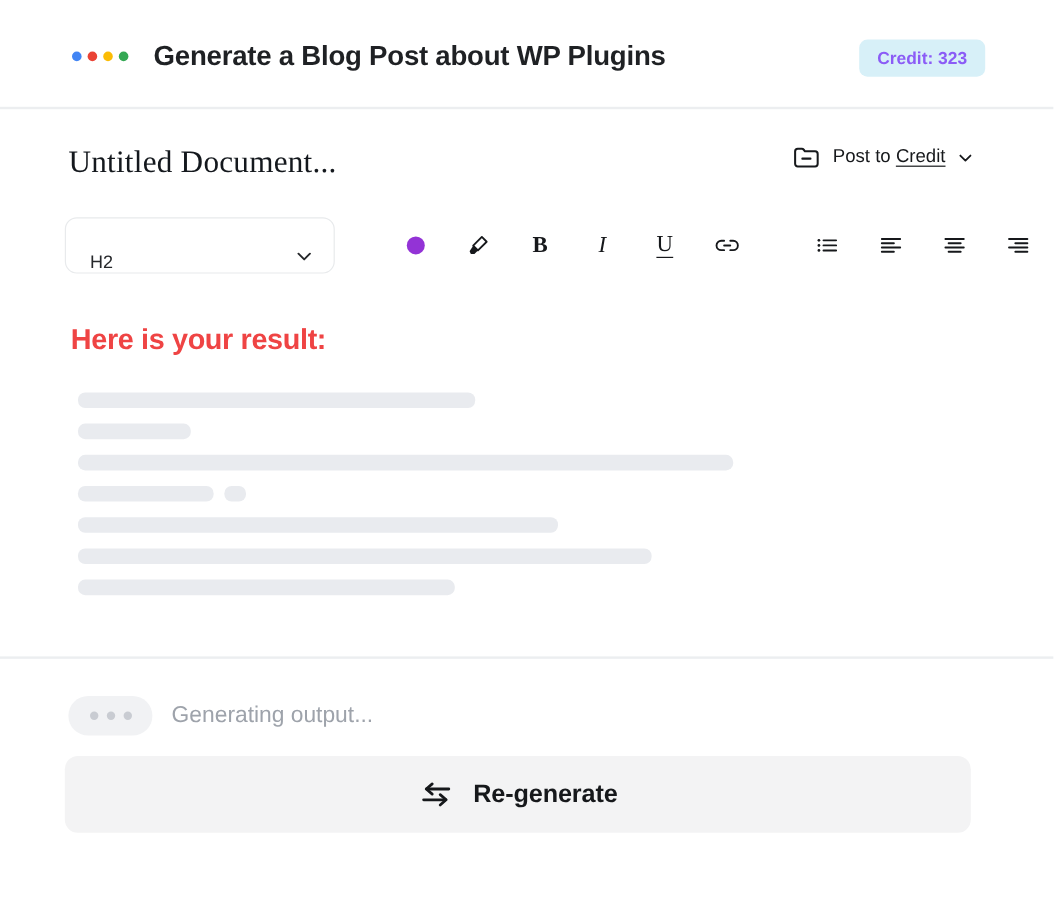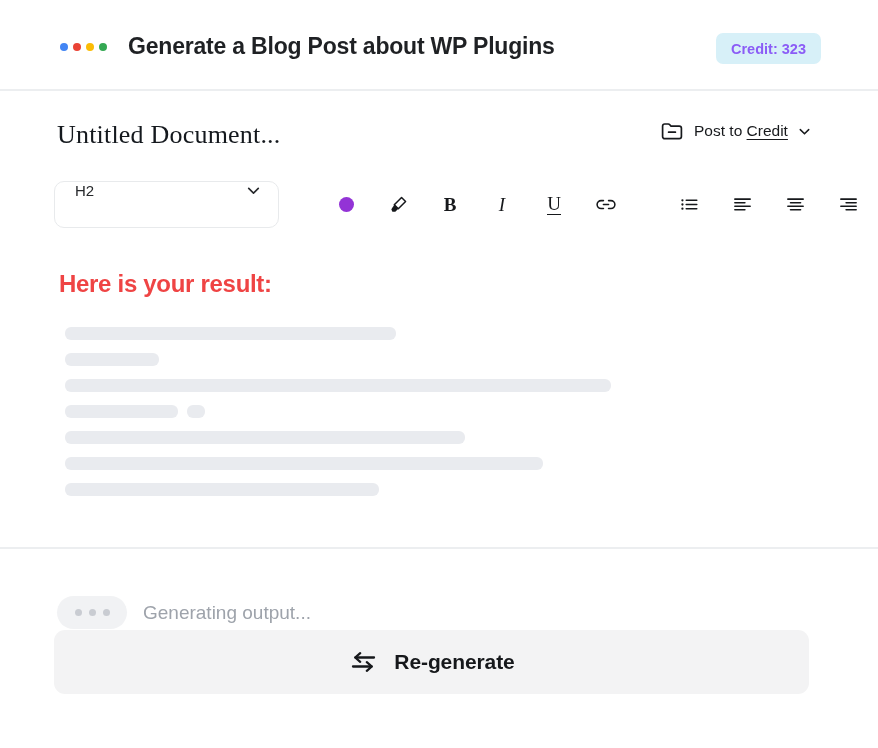--- a/index.html
+++ b/index.html
@@ -66,21 +66,21 @@
 
   
   .toolbar {
     position: absolute; left: 0; top: 181px; width: 878px; height: 47px;
   }
   .style-select {
     position: absolute; left: 54px; top: 0;
     width: 225px; height: 47px;
     border: 1px solid #e8eaec; border-radius: 10px;
     background: #fff;
-    display: flex; align-items: flex-start; justify-content: space-between;
+    display: flex; align-items: flex-end; justify-content: space-between;
     padding: 0 16px 0 20px;
   }
   .style-select .lbl { font-size: 15px; color: #26282b; }
 
   .tool-icons {
     position: absolute; left: 320px; top: 0; height: 47px;
     display: flex; align-items: center;
   }
   .tool-btn {
     width: 52px; height: 47px;
@@ -104,21 +104,21 @@
   .sk-row { display: flex; align-items: center; gap: 9px; margin-bottom: 13px; }
   .sk-bar { height: 13px; border-radius: 6px; background: #e9ebef; display:block; }
 
   
   .divider-bottom {
     position: absolute; left: 0; top: 547px; width: 878px; height: 1.5px;
     background: #eceef0;
   }
 
   .status-row {
-    position: absolute; left: 57px; top: 596px;
+    position: absolute; left: 57px; top: 580px;
     display: flex; align-items: center; gap: 16px; justify-content: center;
   }
   .typing-pill {
     width: 70px; height: 33px; border-radius: 17px; background: #f1f2f4;
     display: flex; align-items: center; justify-content: center; gap: 7px;
   }
   .typing-pill i { width: 7px; height: 7px; border-radius: 50%; background: #c9ccd2; display:block; }
   .status-text { font-size: 19px; color: #9ea3ab; white-space: nowrap; }
 
   .regen-btn {

